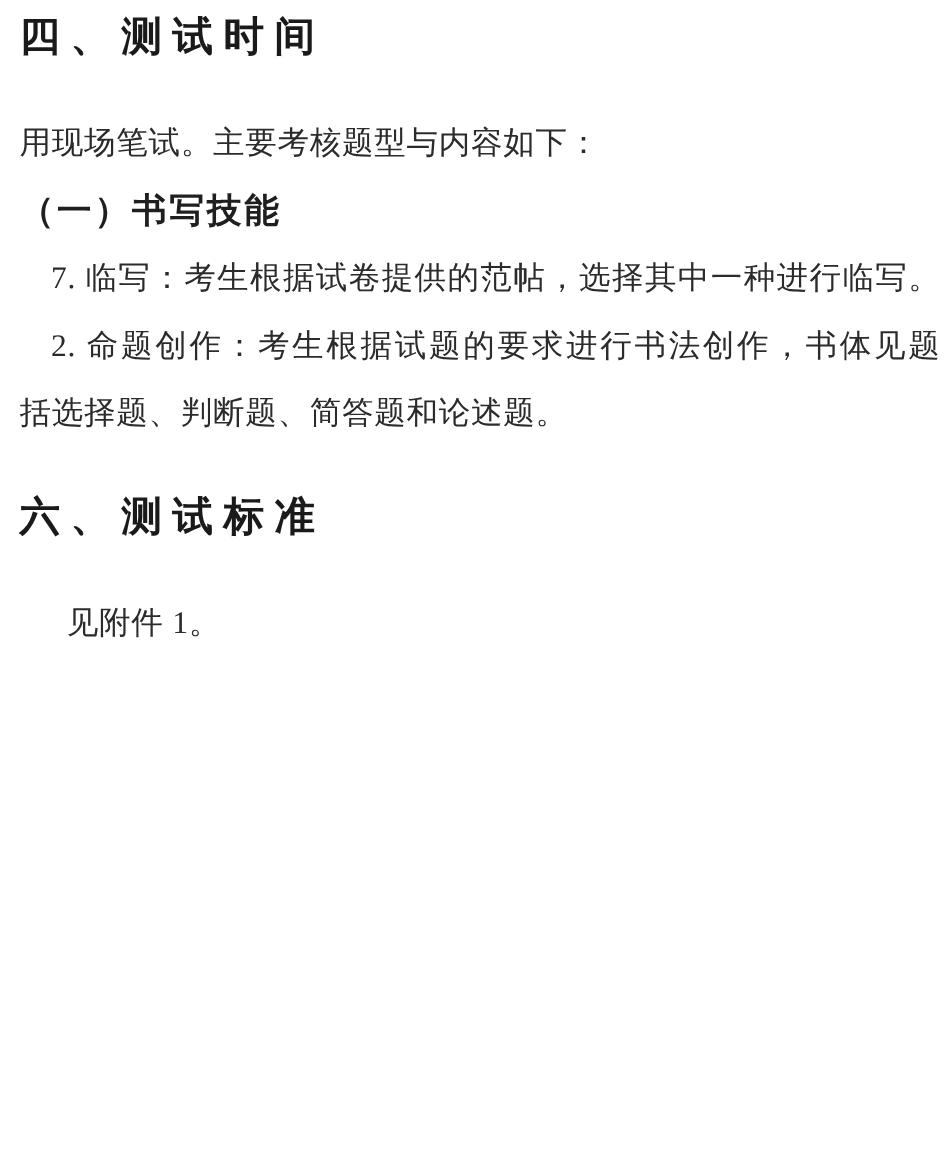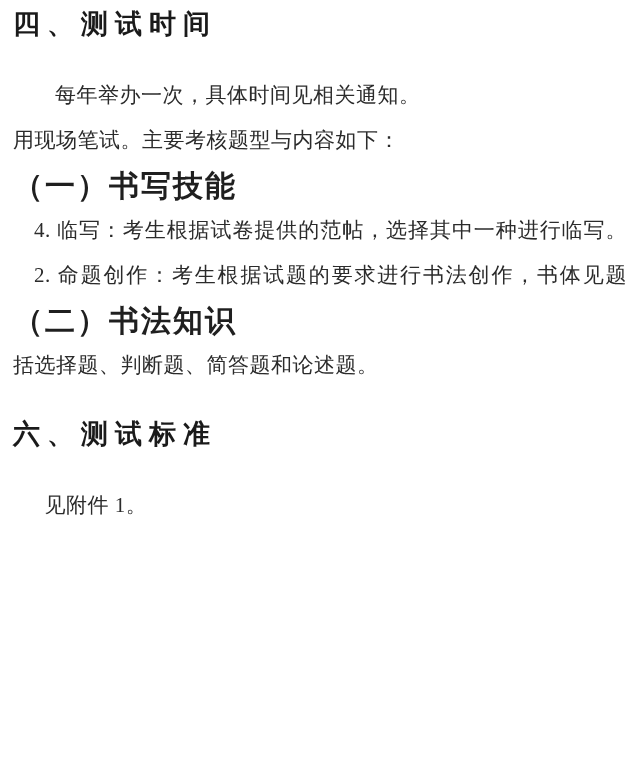--- a/index.html
+++ b/index.html
@@ -35,48 +35,46 @@
   .section-heading {
     font-size: 27px;
     font-weight: bold;
     line-height: 45px;
     letter-spacing: 7px;
     color: #1a1a1a;
     margin: 24px 0 26px 0;
   }
   .section-heading.first { margin-top: 0; }
   .sub-heading {
-    font-size: 30px;
+    font-size: 23px;
     font-weight: bold;
     line-height: 45px;
     letter-spacing: 2px;
     color: #1f1f1f;
   }
 </style>
 </head>
 <body>
 
 <div class="page">
 
   <div class="section-heading first">四、测试时间</div>
 
-  <div class="line indent2">每年举办一次，具体时间见相关通知。</div>
 
 
 
   <div class="line">用现场笔试。主要考核题型与内容如下：</div>
 
   <div class="sub-heading">（一）书写技能</div>
 
-  <div class="line indent1 fill">4. 临写：考生根据试卷提供的范帖，选择其中一种进行临写。</div>
+  <div class="line indent1 fill">7. 临写：考生根据试卷提供的范帖，选择其中一种进行临写。</div>
 
   <div class="line indent1 fill">2. 命题创作：考生根据试题的要求进行书法创作，书体见题</div>
 
 
-  <div class="sub-heading">（二）书法知识</div>
 
 
   <div class="line">括选择题、判断题、简答题和论述题。</div>
 
   <div class="section-heading">六、测试标准</div>
 
   <div class="line indent15">见附件 1。</div>
 
 </div>
 

